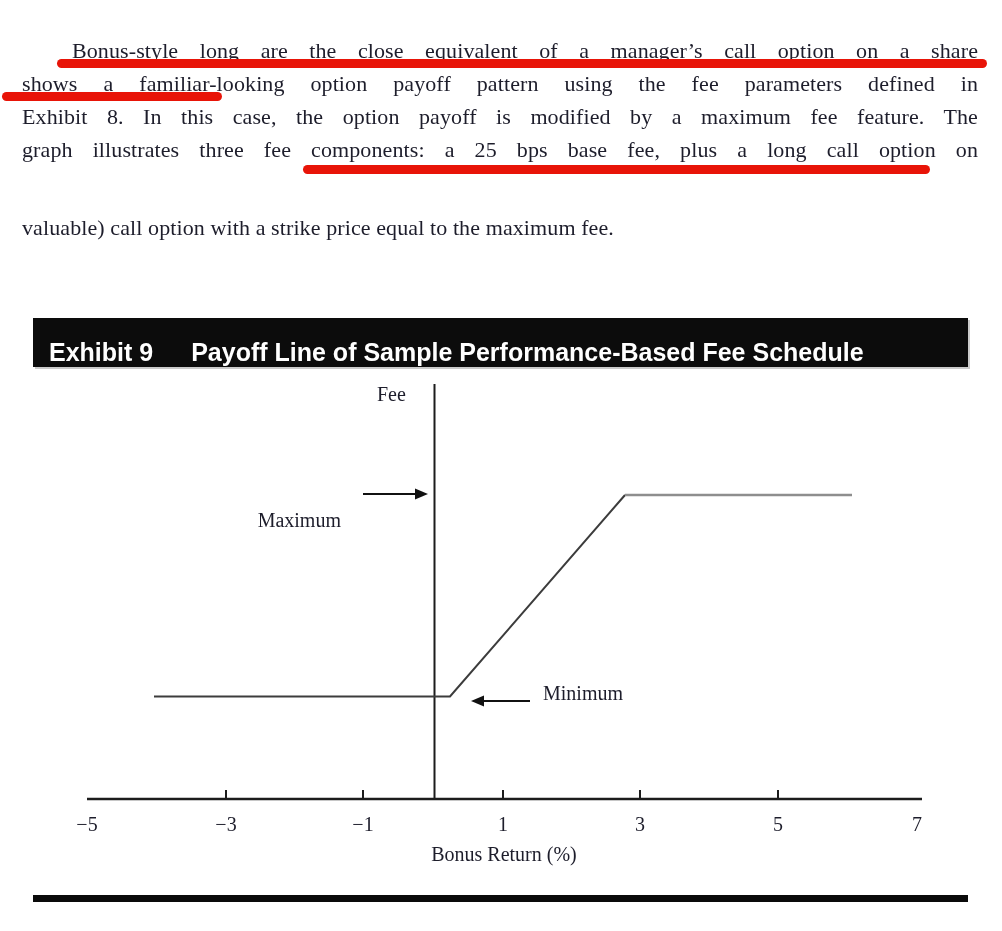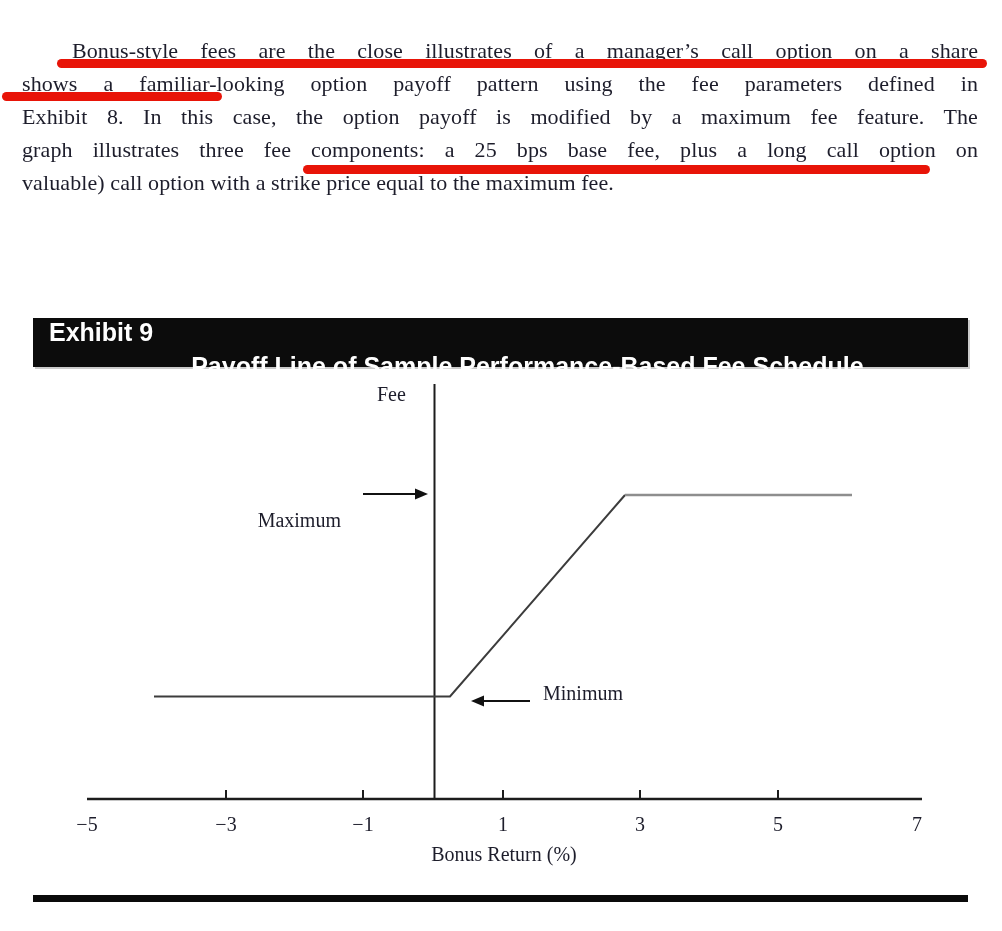--- a/index.html
+++ b/index.html
@@ -8,54 +8,54 @@
     position:relative; width:1002px; height:931px; background:#ffffff;
     font-family:"Liberation Serif", serif; color:#1d1d2b; overflow:hidden;
   }
   
   .para { position:absolute; left:22px; top:34px; width:956px; z-index:1; }
   .pline {
     height:33px; line-height:33px; font-size:22px; letter-spacing:.1px;
     text-align:justify; text-align-last:justify; white-space:nowrap;
   }
   .pline.first { padding-left:50px; }
-  .pline.last  { text-align:center; text-align-last:left; }
+  .pline.last  { text-align:center; text-align-last:left;margin-top:45px; }
   .redline {
     position:absolute; height:9px; background:#e81408; border-radius:5px; z-index:2;
   }
   .u1 { left:57px;  top:59px;  width:930px; }
   .u2 { left:2px;   top:92px;  width:220px; }
   .u3 { left:303px; top:165px; width:627px; }
   
   .exhibit-bar {
     position:absolute; left:33px; top:318px; width:935px; height:49px;
     background:#0c0c0c; color:#ffffff; z-index:1;
     font-family:"Liberation Sans", sans-serif; font-weight:bold;
-    display:flex; align-items:flex-start; box-shadow:2px 2px 0 rgba(160,160,160,.55);
+    display:flex; align-items:flex-end; box-shadow:2px 2px 0 rgba(160,160,160,.55);
   }
   .exhibit-label { font-size:25px; margin-left:16px; }
   .exhibit-title { font-size:25px; margin-left:38px;margin-top:34px; }
   
   .chart-svg { position:absolute; left:0; top:370px; z-index:1; }
   .chart-text { position:absolute; font-size:20px; color:#1d1d2b; z-index:2; white-space:nowrap;text-align:right; }
   .fee-label      { left:377px; top:383px; }
   .maximum-label  { left:245px; top:509px; width:96px; text-align:right; }
   .minimum-label  { left:543px; top:682px; }
   .xaxis-title    { left:504px; top:843px; transform:translateX(-50%); }
   .tick-label     { transform:translateX(-50%); top:813px; position:absolute; font-size:20px; z-index:2; }
   
   .bottom-rule { position:absolute; left:33px; top:895px; width:935px; height:7px; background:#0a0a0a; }
 </style>
 </head>
 <body>
 
 <div class="page">
 
   <div class="para">
-    <div class="pline first">Bonus-style fees are the close illustrates of a manager’s call option on a share</div>
+    <div class="pline first">Bonus-style long are the close equivalent of a manager’s call option on a share</div>
     <div class="pline">shows a familiar-looking option payoff pattern using the fee parameters defined in</div>
     <div class="pline">Exhibit 8. In this case, the option payoff is modified by a maximum fee feature. The</div>
     <div class="pline">graph illustrates three fee components: a 25 bps base fee, plus a long call option on</div>
     <div class="pline last">valuable) call option with a strike price equal to the maximum fee.</div>
   </div>
 
   <div class="redline u1"></div>
   <div class="redline u2"></div>
   <div class="redline u3"></div>
 

